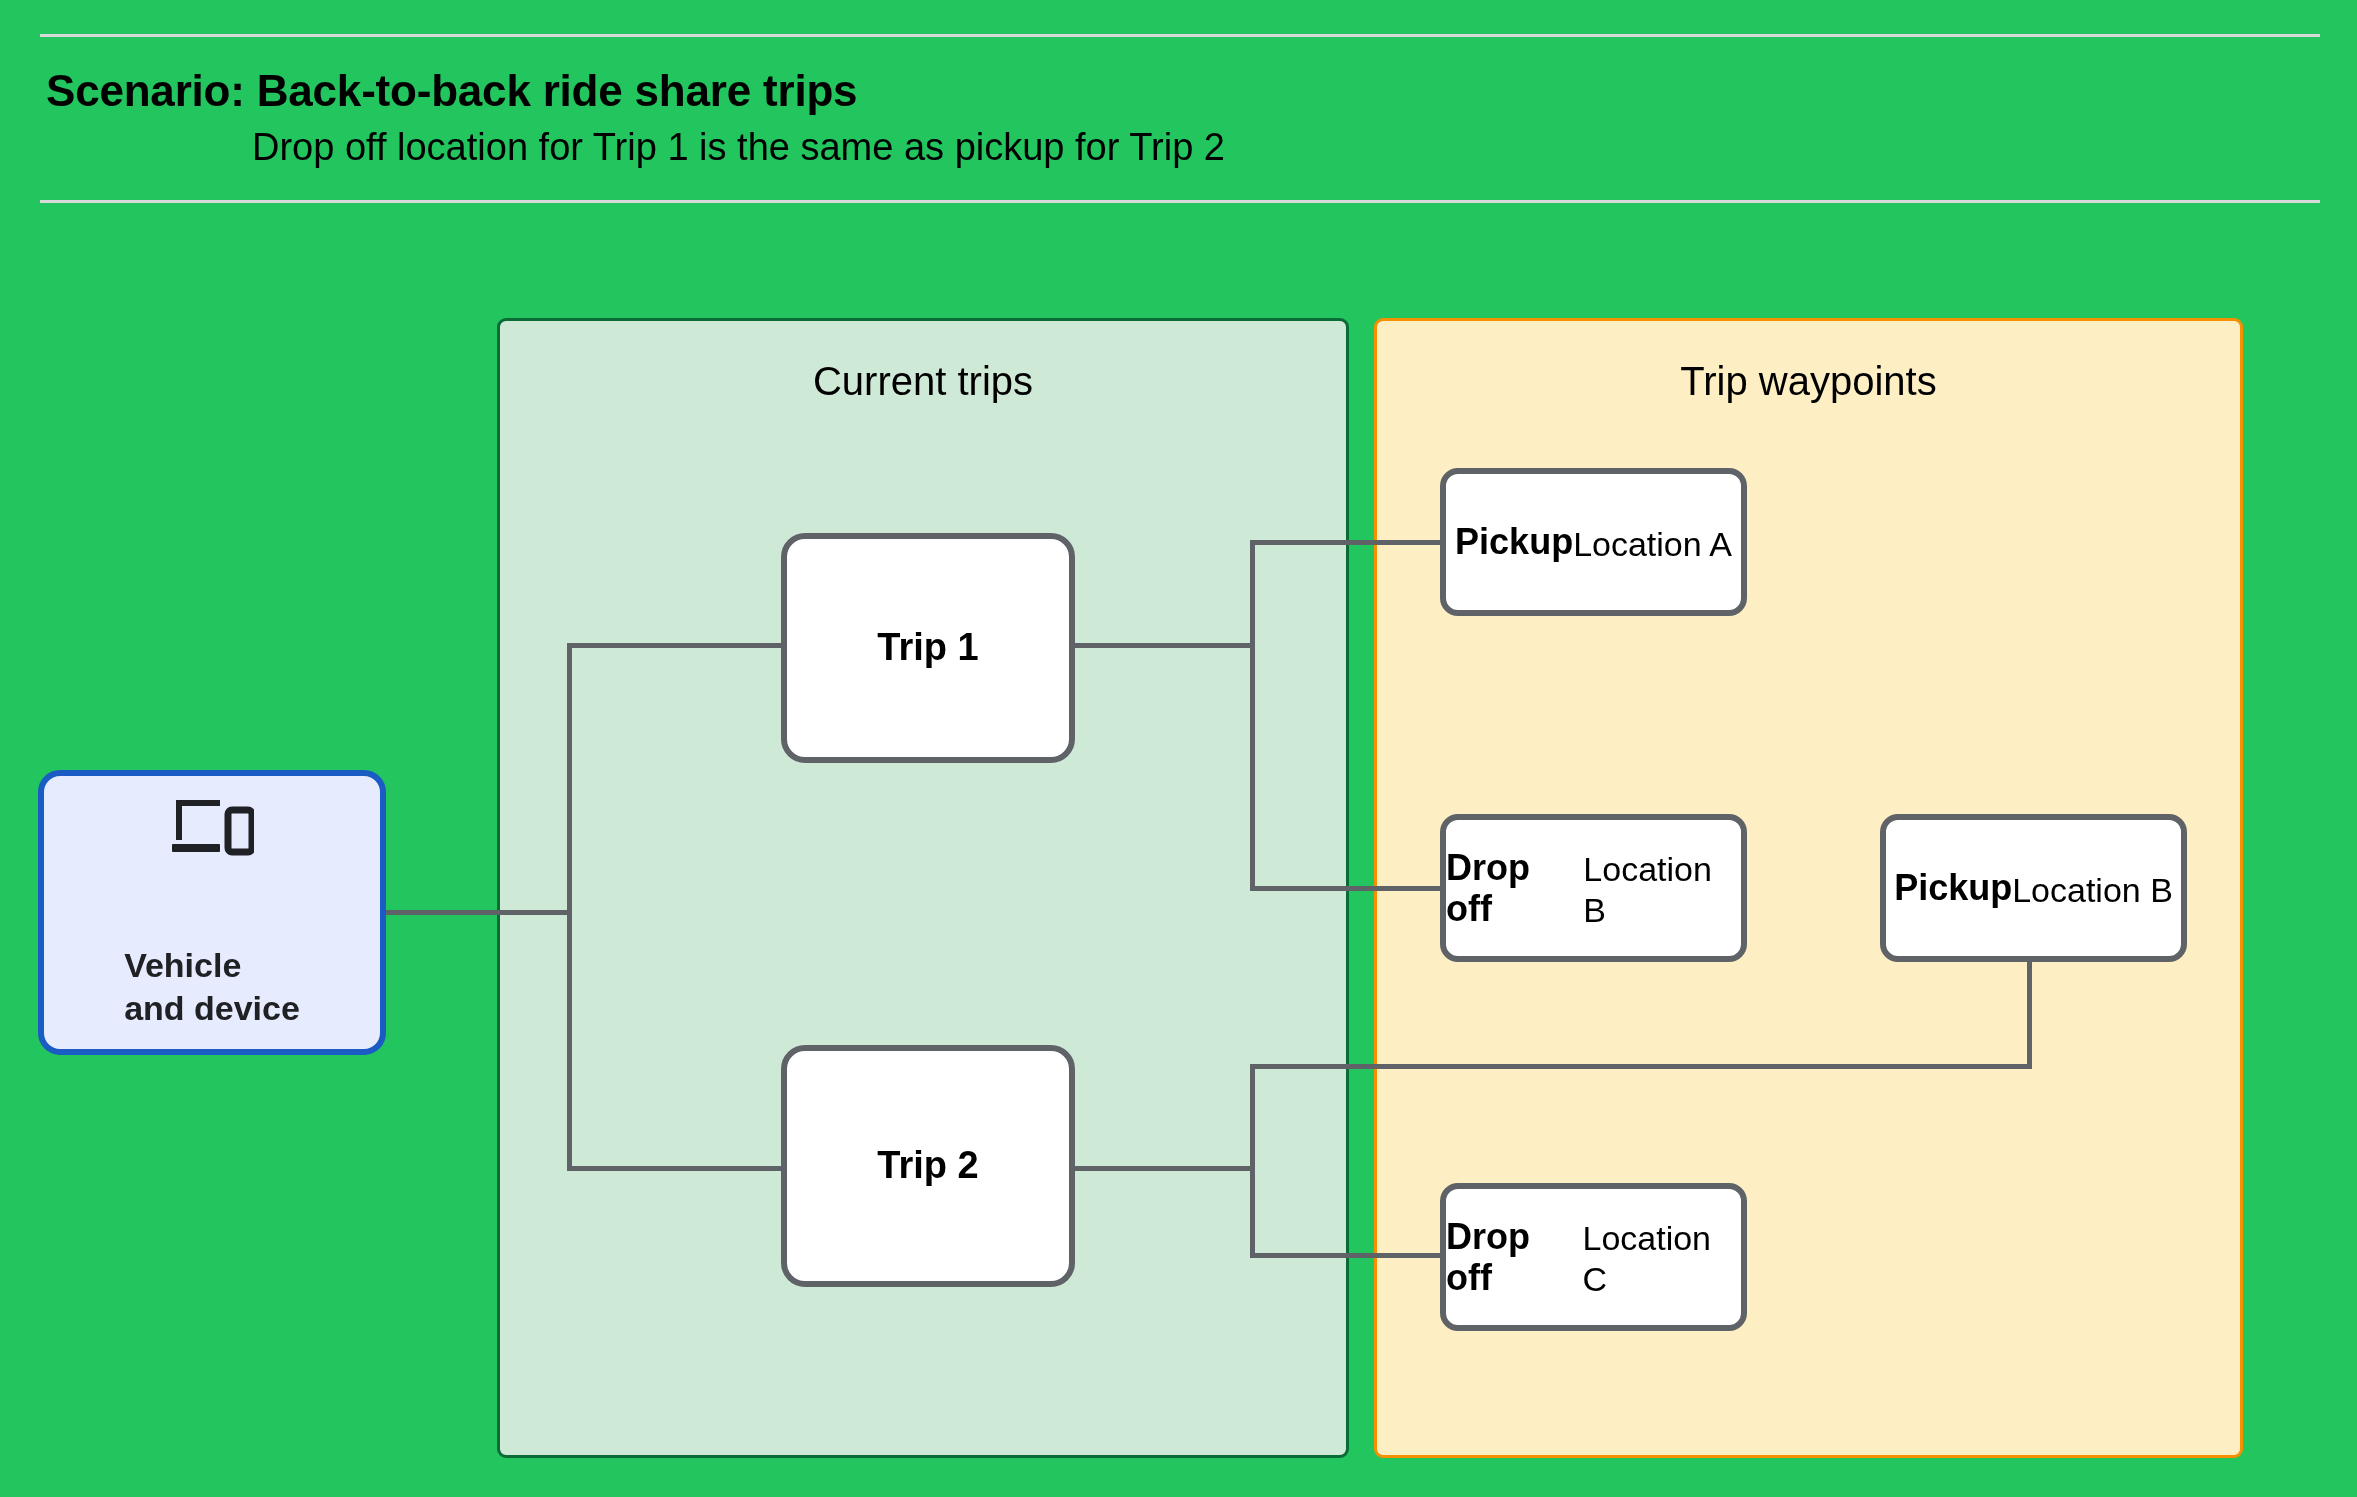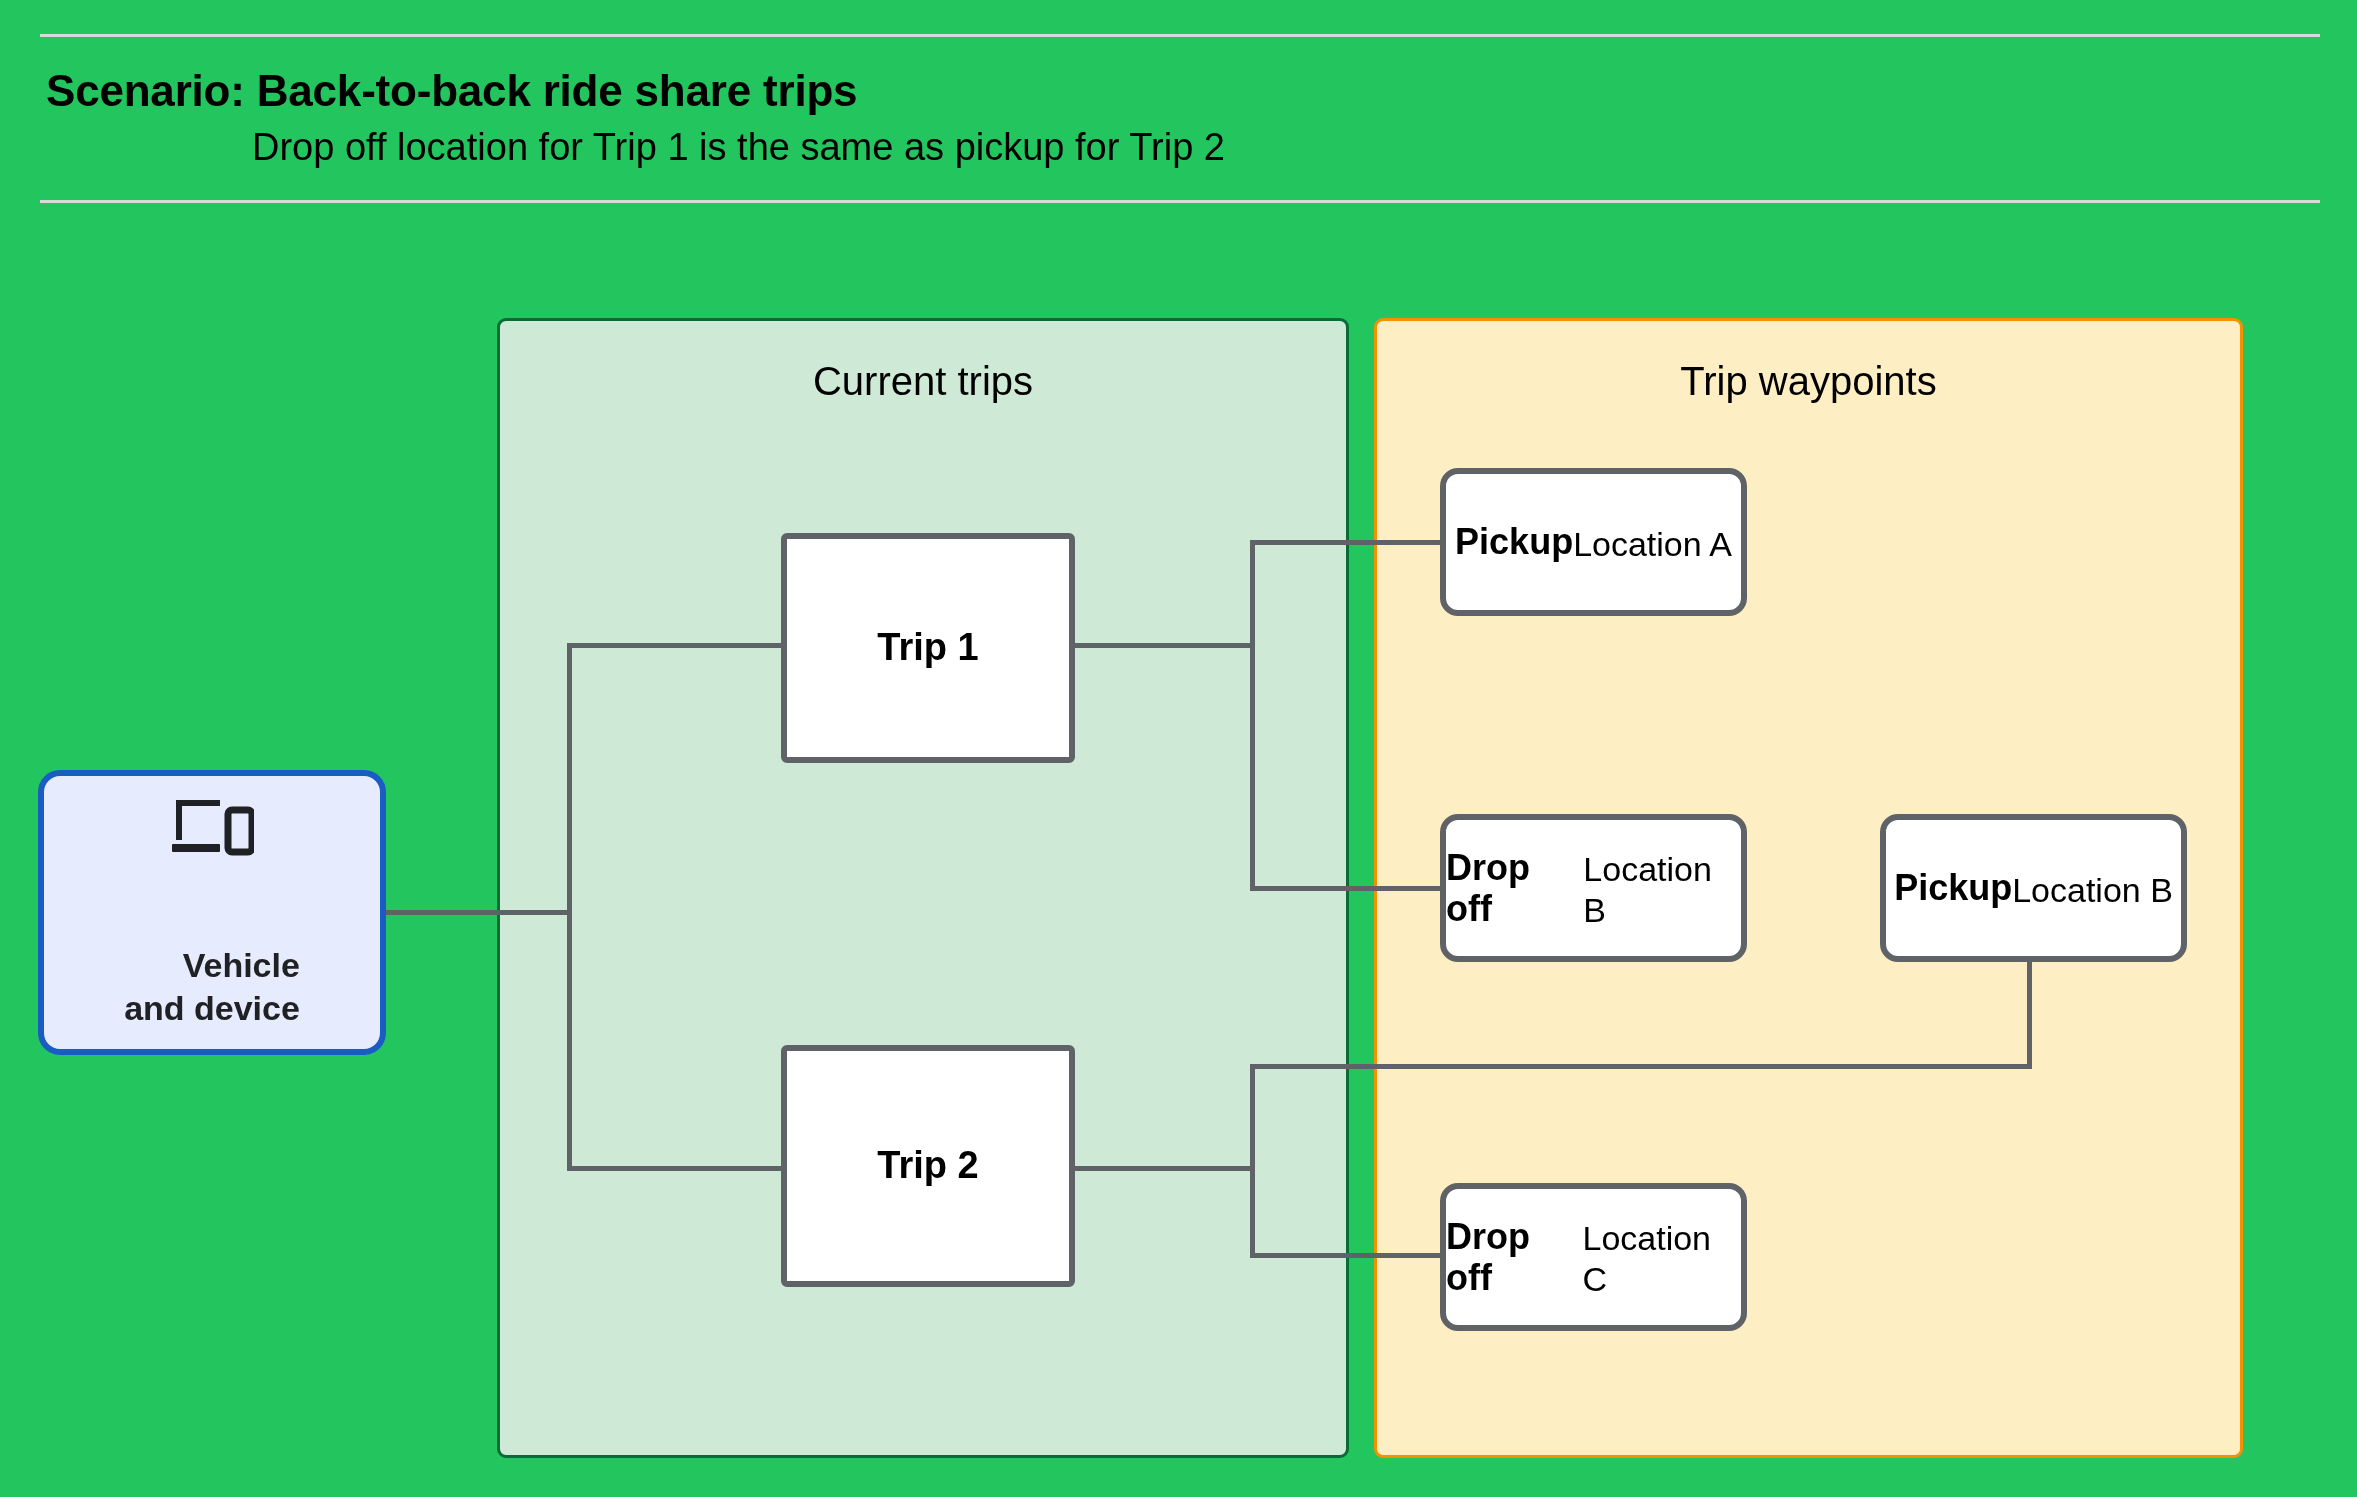--- a/index.html
+++ b/index.html
@@ -96,21 +96,21 @@
     position: absolute;
     box-sizing: border-box;
     background: #ffffff;
     display: flex;
     flex-direction: row;
     align-items: center;
     justify-content: center;
   }
   .node-trip {
     border: 6px solid #5f6368;
-    border-radius: 6px;
+    border-radius: 24px;
   }
   .node-waypoint {
     border: 6px solid #5f6368;
     border-radius: 18px;
   }
   .node-title {
     font-size: 36px;
     font-weight: 700;
     color: #000000;
     line-height: 1.15;
@@ -145,21 +145,21 @@
   }
   #device-icon {
     width: 84px;
     height: 62px;
     margin-bottom: 44px;
   }
   #vehicle-label {
     font-size: 34px;
     font-weight: 700;
     color: #202124;
-    text-align: right;
+    text-align: left;
     line-height: 1.25;
     white-space: pre-line;
     margin-top: 42px;
   }
 </style>
 </head>
 <body>
 
 <div id="canvas">
 

